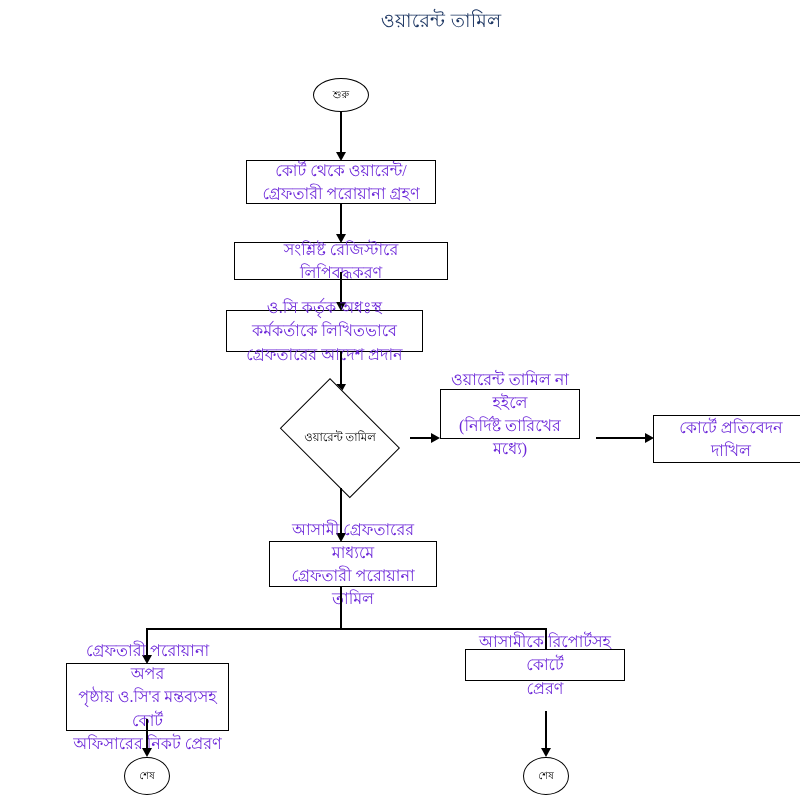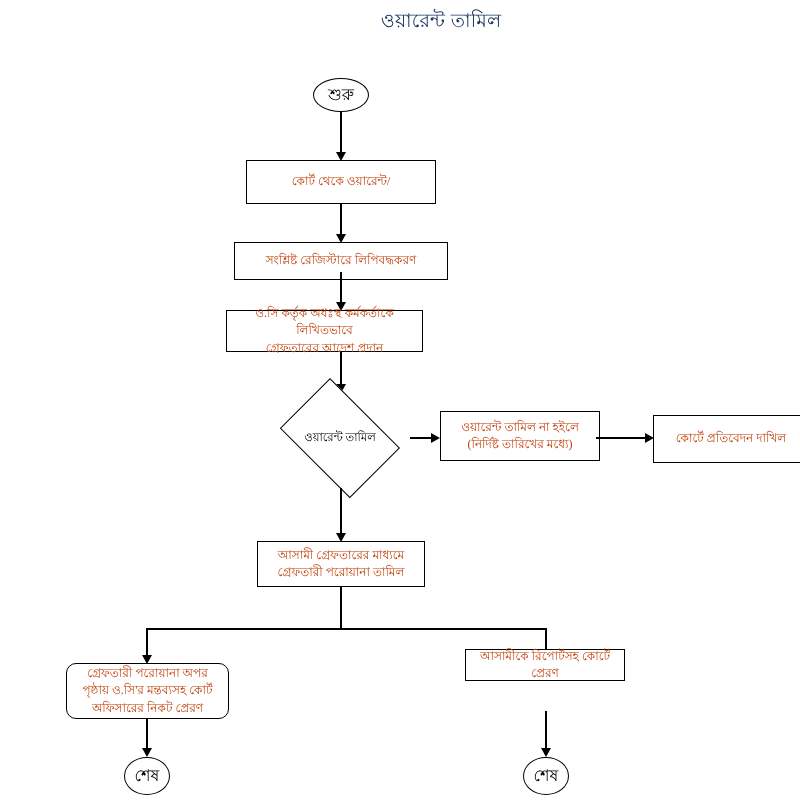--- a/index.html
+++ b/index.html
@@ -32,41 +32,41 @@
     font-family: "Liberation Sans", sans-serif;
     letter-spacing: 0.2px;
   }
   .node {
     position: absolute;
     box-sizing: border-box;
     display: flex;
     align-items: center;
     justify-content: center;
     text-align: center;
-    font-size: 12px;
+    font-size: 16px;
     line-height: 1.45;
-    color: #c2410c;
+    color: #6d28d9;
     background: #ffffff;
     border: 1px solid #000000;
     padding: 13px 6px;
   }
   .node span {
     display: block;
     width: 100%;
   }
   .terminator {
     position: absolute;
     box-sizing: border-box;
     border: 1px solid #000000;
     border-radius: 50%;
     background: #ffffff;
     display: flex;
     align-items: center;
     justify-content: center;
-    font-size: 16px;
+    font-size: 10px;
     text-align: center;
     overflow: hidden;
   }
   .decision-wrap {
     position: absolute;
   }
   .decision-shape {
     position: absolute;
     left: 0;
     top: 0;
@@ -129,20 +129,21 @@
   <div class="terminator" style="left:272px; top:78px; width:56px; height:34px;">
     <span>শুরু</span>
   </div>
 
   <div class="edge-line edge-v" style="left:299px; top:112px; height:42px;"></div>
   <div class="arrow-down" style="left:295px; top:152px;"></div>
 
   <div class="node" style="left:205px; top:160px; width:190px; height:44px;">
     <span>
       <span>কোর্ট থেকে ওয়ারেন্ট/</span>
+      <span>গ্রেফতারী পরোয়ানা গ্রহণ</span>
     </span>
   </div>
 
   <div class="edge-line edge-v" style="left:299px; top:204px; height:32px;"></div>
   <div class="arrow-down" style="left:295px; top:234px;"></div>
 
   <div class="node" style="left:193px; top:242px; width:214px; height:38px;">
     <span>সংশ্লিষ্ট রেজিস্টারে লিপিবদ্ধকরণ</span>
   </div>
 
@@ -162,52 +163,52 @@
   <div class="decision-wrap" style="left:229px; top:388px; width:140px; height:100px;">
     <div class="decision-shape">
       <div class="diamond"></div>
     </div>
     <div class="decision-label">ওয়ারেন্ট তামিল</div>
   </div>
 
   <div class="edge-line edge-h" style="left:369px; top:437px; width:23px;"></div>
   <div class="arrow-right" style="left:390px; top:433px;"></div>
 
-  <div class="node" style="left:399px; top:411px; width:160px; height:50px;">
+  <div class="node" style="left:399px; top:389px; width:140px; height:50px;">
     <span>
       <span>ওয়ারেন্ট তামিল না হইলে</span>
       <span>(নির্দিষ্ট তারিখের মধ্যে)</span>
     </span>
   </div>
 
   <div class="edge-line edge-h" style="left:555px; top:437px; width:54px;"></div>
   <div class="arrow-right" style="left:604px; top:433px;"></div>
 
   <div class="node" style="left:612px; top:415px; width:156px; height:48px;">
     <span>কোর্টে প্রতিবেদন দাখিল</span>
   </div>
 
   <div class="edge-line edge-v" style="left:299px; top:488px; height:49px;"></div>
   <div class="arrow-down" style="left:295px; top:533px;"></div>
 
-  <div class="node" style="left:216px; top:541px; width:168px; height:46px;">
+  <div class="node" style="left:228px; top:541px; width:168px; height:46px;">
     <span>
       <span>আসামী গ্রেফতারের মাধ্যমে</span>
       <span>গ্রেফতারী পরোয়ানা তামিল</span>
     </span>
   </div>
 
   <div class="edge-line edge-v" style="left:299px; top:587px; height:42px;"></div>
   <div class="edge-line edge-h" style="left:105px; top:628px; width:400px;"></div>
   <div class="edge-line edge-v" style="left:105px; top:628px; height:32px;"></div>
   <div class="arrow-down" style="left:101px; top:655px;"></div>
   <div class="edge-line edge-v" style="left:504px; top:628px; height:32px;"></div>
   <div class="arrow-down" style="left:500px; top:655px;"></div>
 
-  <div class="node" style="left:25px; top:663px; width:163px; height:56px;border-radius:10px;">
+  <div class="node" style="left:25px; top:663px; width:163px; height:68px;">
     <span>
       <span>গ্রেফতারী পরোয়ানা অপর</span>
       <span>পৃষ্ঠায় ও.সি'র মন্তব্যসহ কোর্ট</span>
       <span>অফিসারের নিকট প্রেরণ</span>
     </span>
   </div>
 
   <div class="node" style="left:424px; top:649px; width:160px; height:32px;">
     <span>
       <span>আসামীকে রিপোর্টসহ কোর্টে</span>

